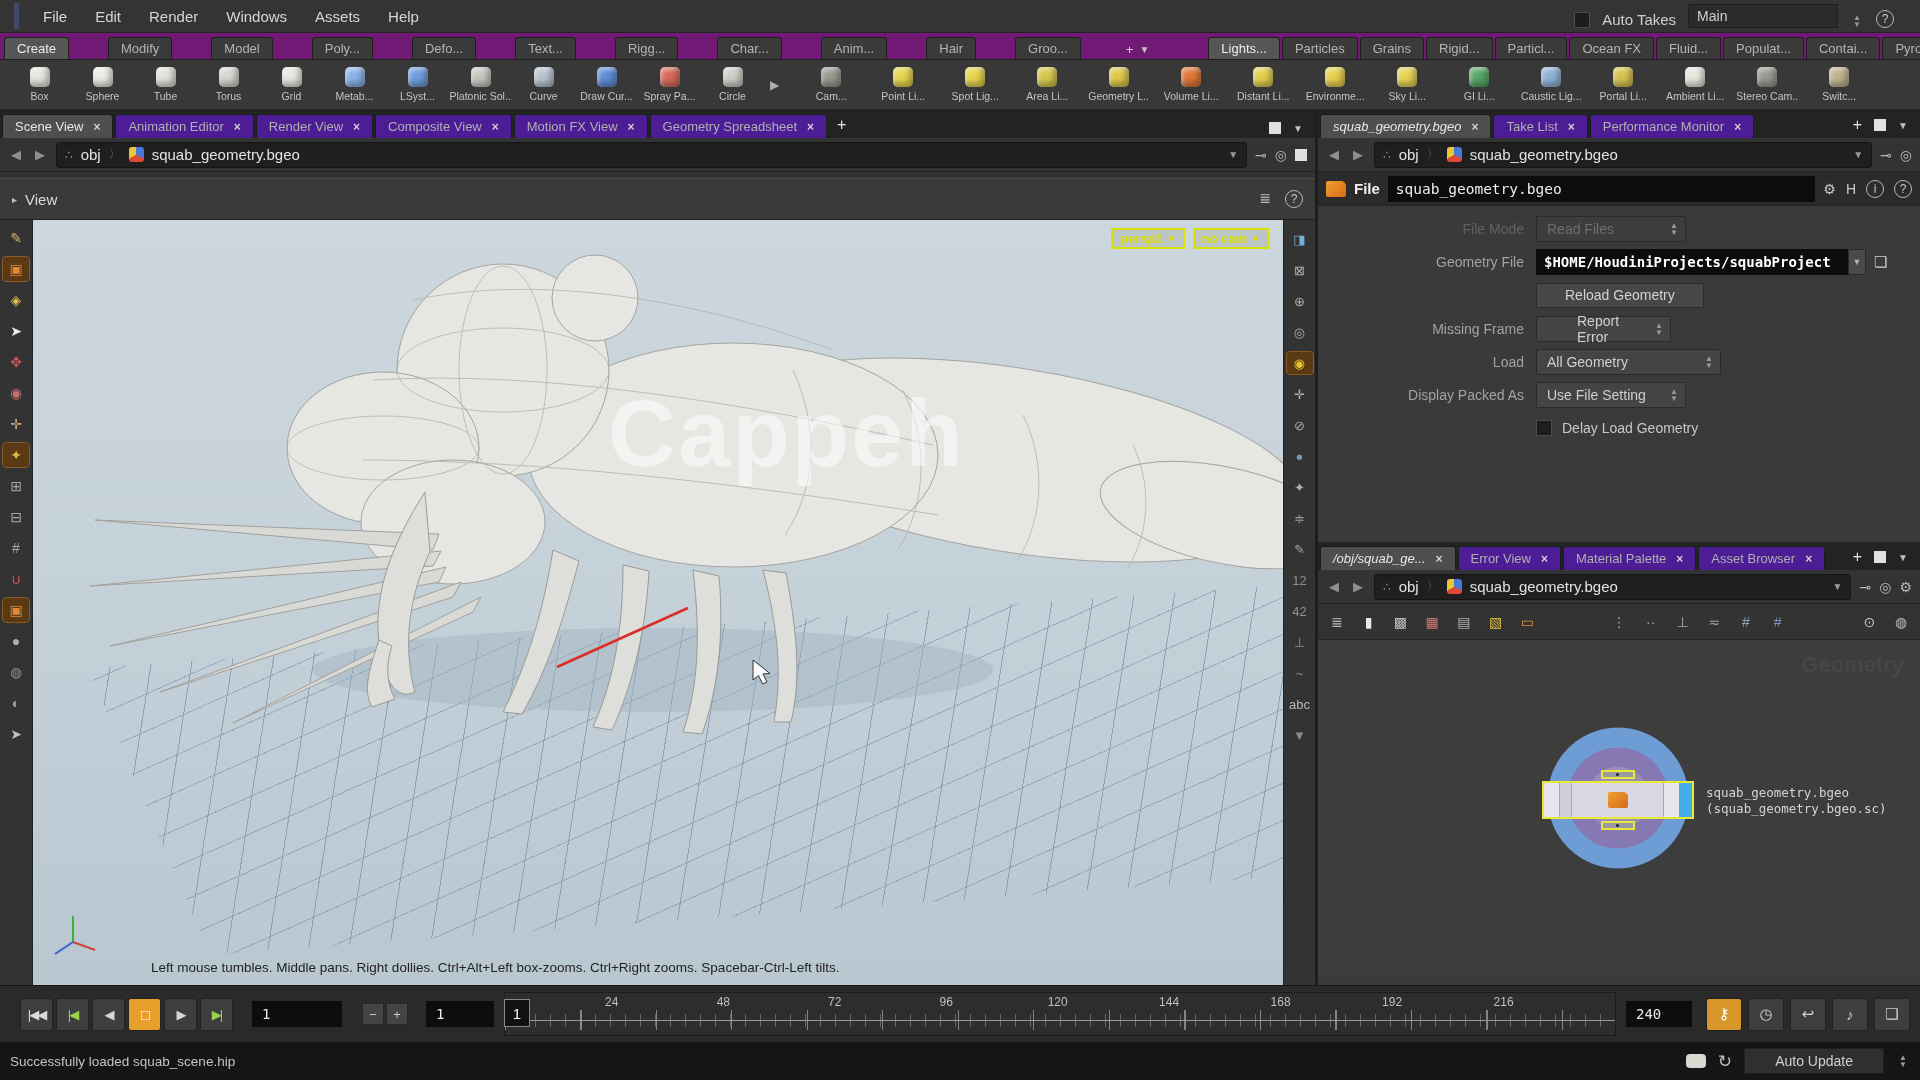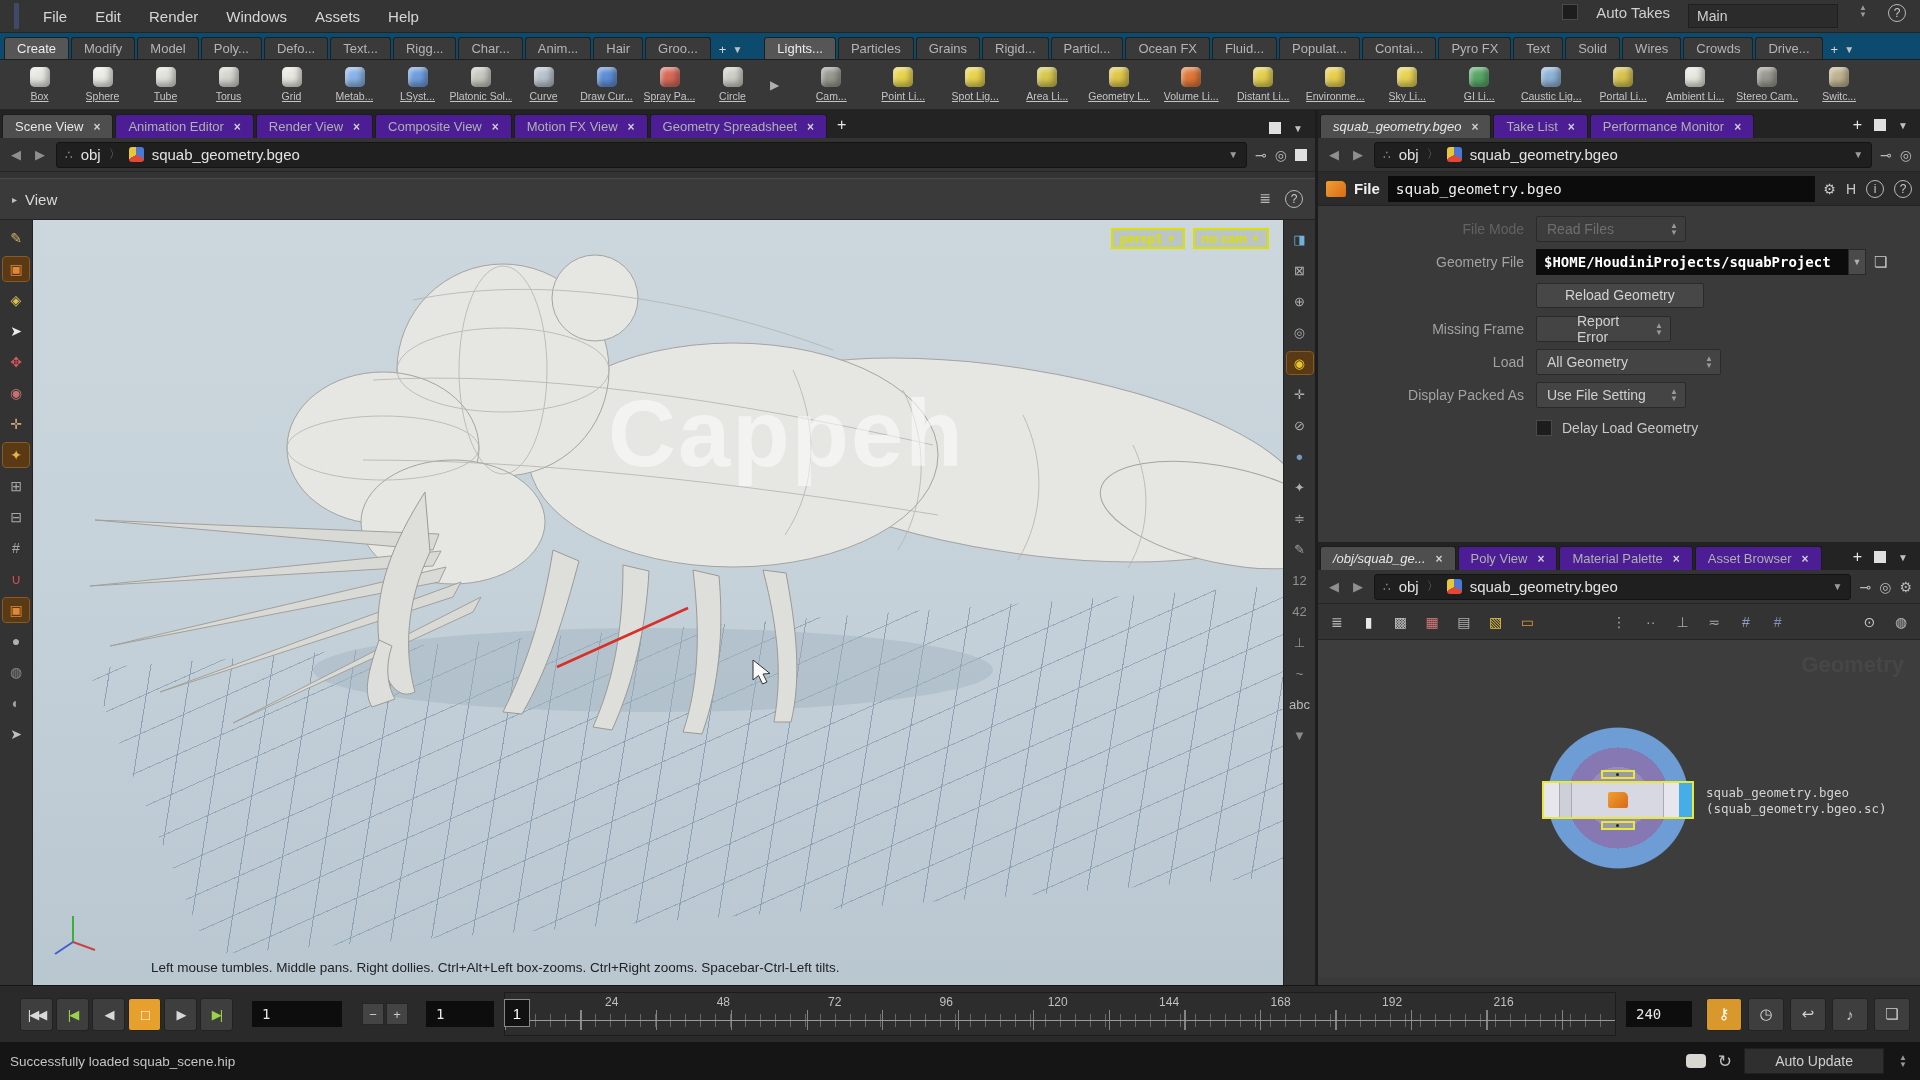--- a/index.html
+++ b/index.html
@@ -5,42 +5,42 @@
   * { margin:0; padding:0; box-sizing:border-box; }
   html,body { width:1920px; height:1080px; overflow:hidden; background:#2e2e2e;
     font-family:"Liberation Sans", sans-serif; color:#c8c8c8; font-size:14px; }
   i { font-style:normal; }
 
   
   #menubar { position:absolute; left:0; top:0; width:1920px; height:33px; background:#343434;
     border-bottom:1px solid #242424; display:flex; align-items:center; padding-left:14px; }
   #menubar .edge-mark { width:5px; height:26px; background:#3e4a66; margin-right:10px; }
   .menu-item { color:#d6d6d6; font-size:15px; padding:0 14px; height:100%; display:flex; align-items:center; cursor:default; }
-  #menubar-right { margin-left:auto; display:flex; align-items:flex-start; gap:18px; padding-right:14px; }
+  #menubar-right { margin-left:auto; display:flex; align-items:flex-end; gap:12px; padding-right:26px; }
   .chk { width:16px; height:16px; background:#1d1d1d; border:1px solid #4a4a4a; }
   #take-select { width:150px; height:24px; background:#2b2b2b; border:1px solid #1f1f1f;
     color:#d0d0d0; display:flex; align-items:center; padding:0 8px; font-size:14px; }
   .spin { display:flex; flex-direction:column; justify-content:center; line-height:7px; font-size:8px; color:#9a9a9a; padding:0 3px; }
   .circle-ic { width:18px; height:18px; border:1.5px solid #b8b8b8; border-radius:50%; color:#c8c8c8;
     font-size:12px; display:flex; align-items:center; justify-content:center; }
 
   
-  #shelftabs { position:absolute; left:0; top:33px; width:1920px; height:27px; background:#0c4a6e;
-    display:flex; align-items:flex-end; padding:0 4px; border-bottom:1px solid #1e1e1e; }
+  #shelftabs { position:absolute; left:0; top:33px; width:1920px; height:27px; background:#701a75;
+    display:flex; align-items:flex-end; padding:0 4px; border-bottom:1px solid #1e1e1e;gap:37px; }
   .shelf-tab { background:#3a3a3a; border:1px solid #1f1f1f; border-bottom:none; border-radius:3px 3px 0 0;
     color:#b4b4b4; font-size:13px; padding:3px 12px; margin-right:2px; white-space:nowrap; }
   .shelf-tab.active { background:#565656; color:#ececec; }
   .shelf-extra { color:#d8d8d8; font-size:13px; padding:2px 6px; display:flex; gap:6px; align-items:center; }
   #shelftabs .group-right { margin-left:16px; display:flex; align-items:flex-end; }
   #shelftools { position:absolute; left:0; top:60px; width:1920px; height:50px; background:#383838;
     border-bottom:1px solid #262626; display:flex; align-items:center; padding:0 8px; }
   .tool { width:63px; display:flex; flex-direction:column; align-items:center; gap:3px; }
   .tool .ticon { width:20px; height:20px; border-radius:5px; background:#ddd;
     box-shadow:inset -3px -4px 6px rgba(0,0,0,.35), inset 2px 3px 4px rgba(255,255,255,.5); }
-  .tool .tlabel { font-size:10.5px; color:#c4c4c4; white-space:nowrap; overflow:hidden; max-width:62px;text-decoration:underline; }
+  .tool .tlabel { font-size:10.5px; color:#c4c4c4; white-space:nowrap; overflow:hidden; max-width:62px; }
   .shelf-arrow { color:#b0b0b0; font-size:12px; margin:0 6px; }
   #shelftools .group-right { margin-left:10px; display:flex; }
   #shelftools .group-right .tool { width:72px; }
 
   
   .ptab-row { display:flex; align-items:flex-end; background:#232323; height:28px; padding:0 2px; }
   .ptab { display:flex; align-items:center; gap:10px; background:#4c1d95; color:#b0b0b0; font-size:13px;
     border:1px solid #1c1c1c; border-bottom:none; border-radius:3px 3px 0 0; padding:4px 12px; margin-right:2px; white-space:nowrap; }
   .ptab.active { background:#4e4e4e; color:#e6e6e6; }
   .ptab.italic-first:first-child .ptab-label, .ptab.active .ptab-label.it { font-style:italic; }
@@ -691,21 +691,21 @@
       <span style="margin-left:10px;color:#c8c8c8;">Delay Load Geometry</span>
     </div>
   </div>
 
   <div class="ptab-row">
     <div class="ptab active">
         <span class="ptab-label it">/obj/squab_ge...</span>
         <span class="ptab-close">×</span>
       </div>
       <div class="ptab">
-        <span class="ptab-label it">Poly View</span>
+        <span class="ptab-label it">Error View</span>
         <span class="ptab-close">×</span>
       </div>
       <div class="ptab">
         <span class="ptab-label it">Material Palette</span>
         <span class="ptab-close">×</span>
       </div>
       <div class="ptab">
         <span class="ptab-label it">Asset Browser</span>
         <span class="ptab-close">×</span>
       </div>

